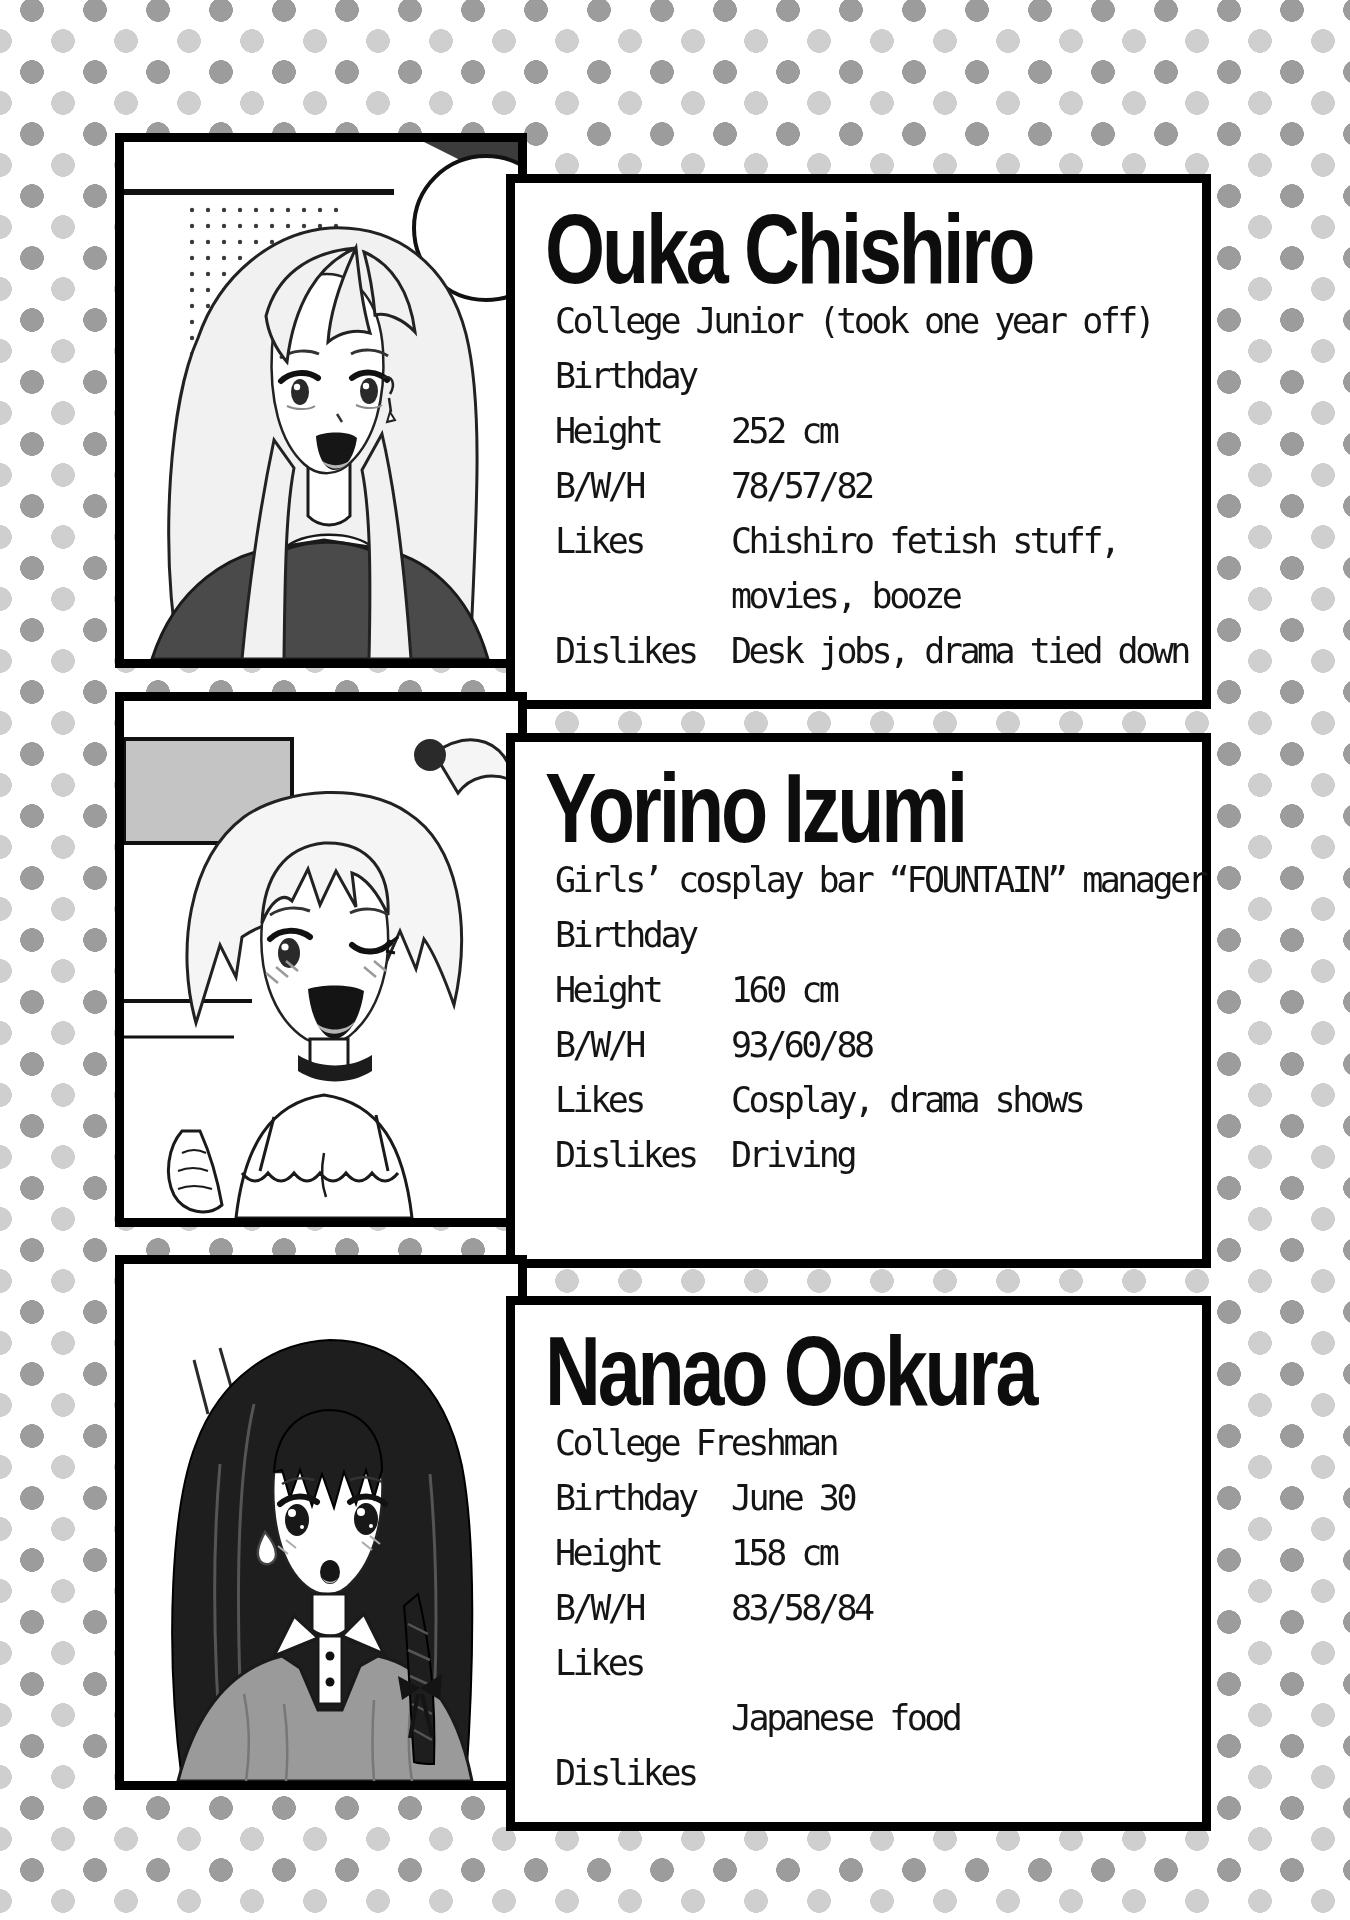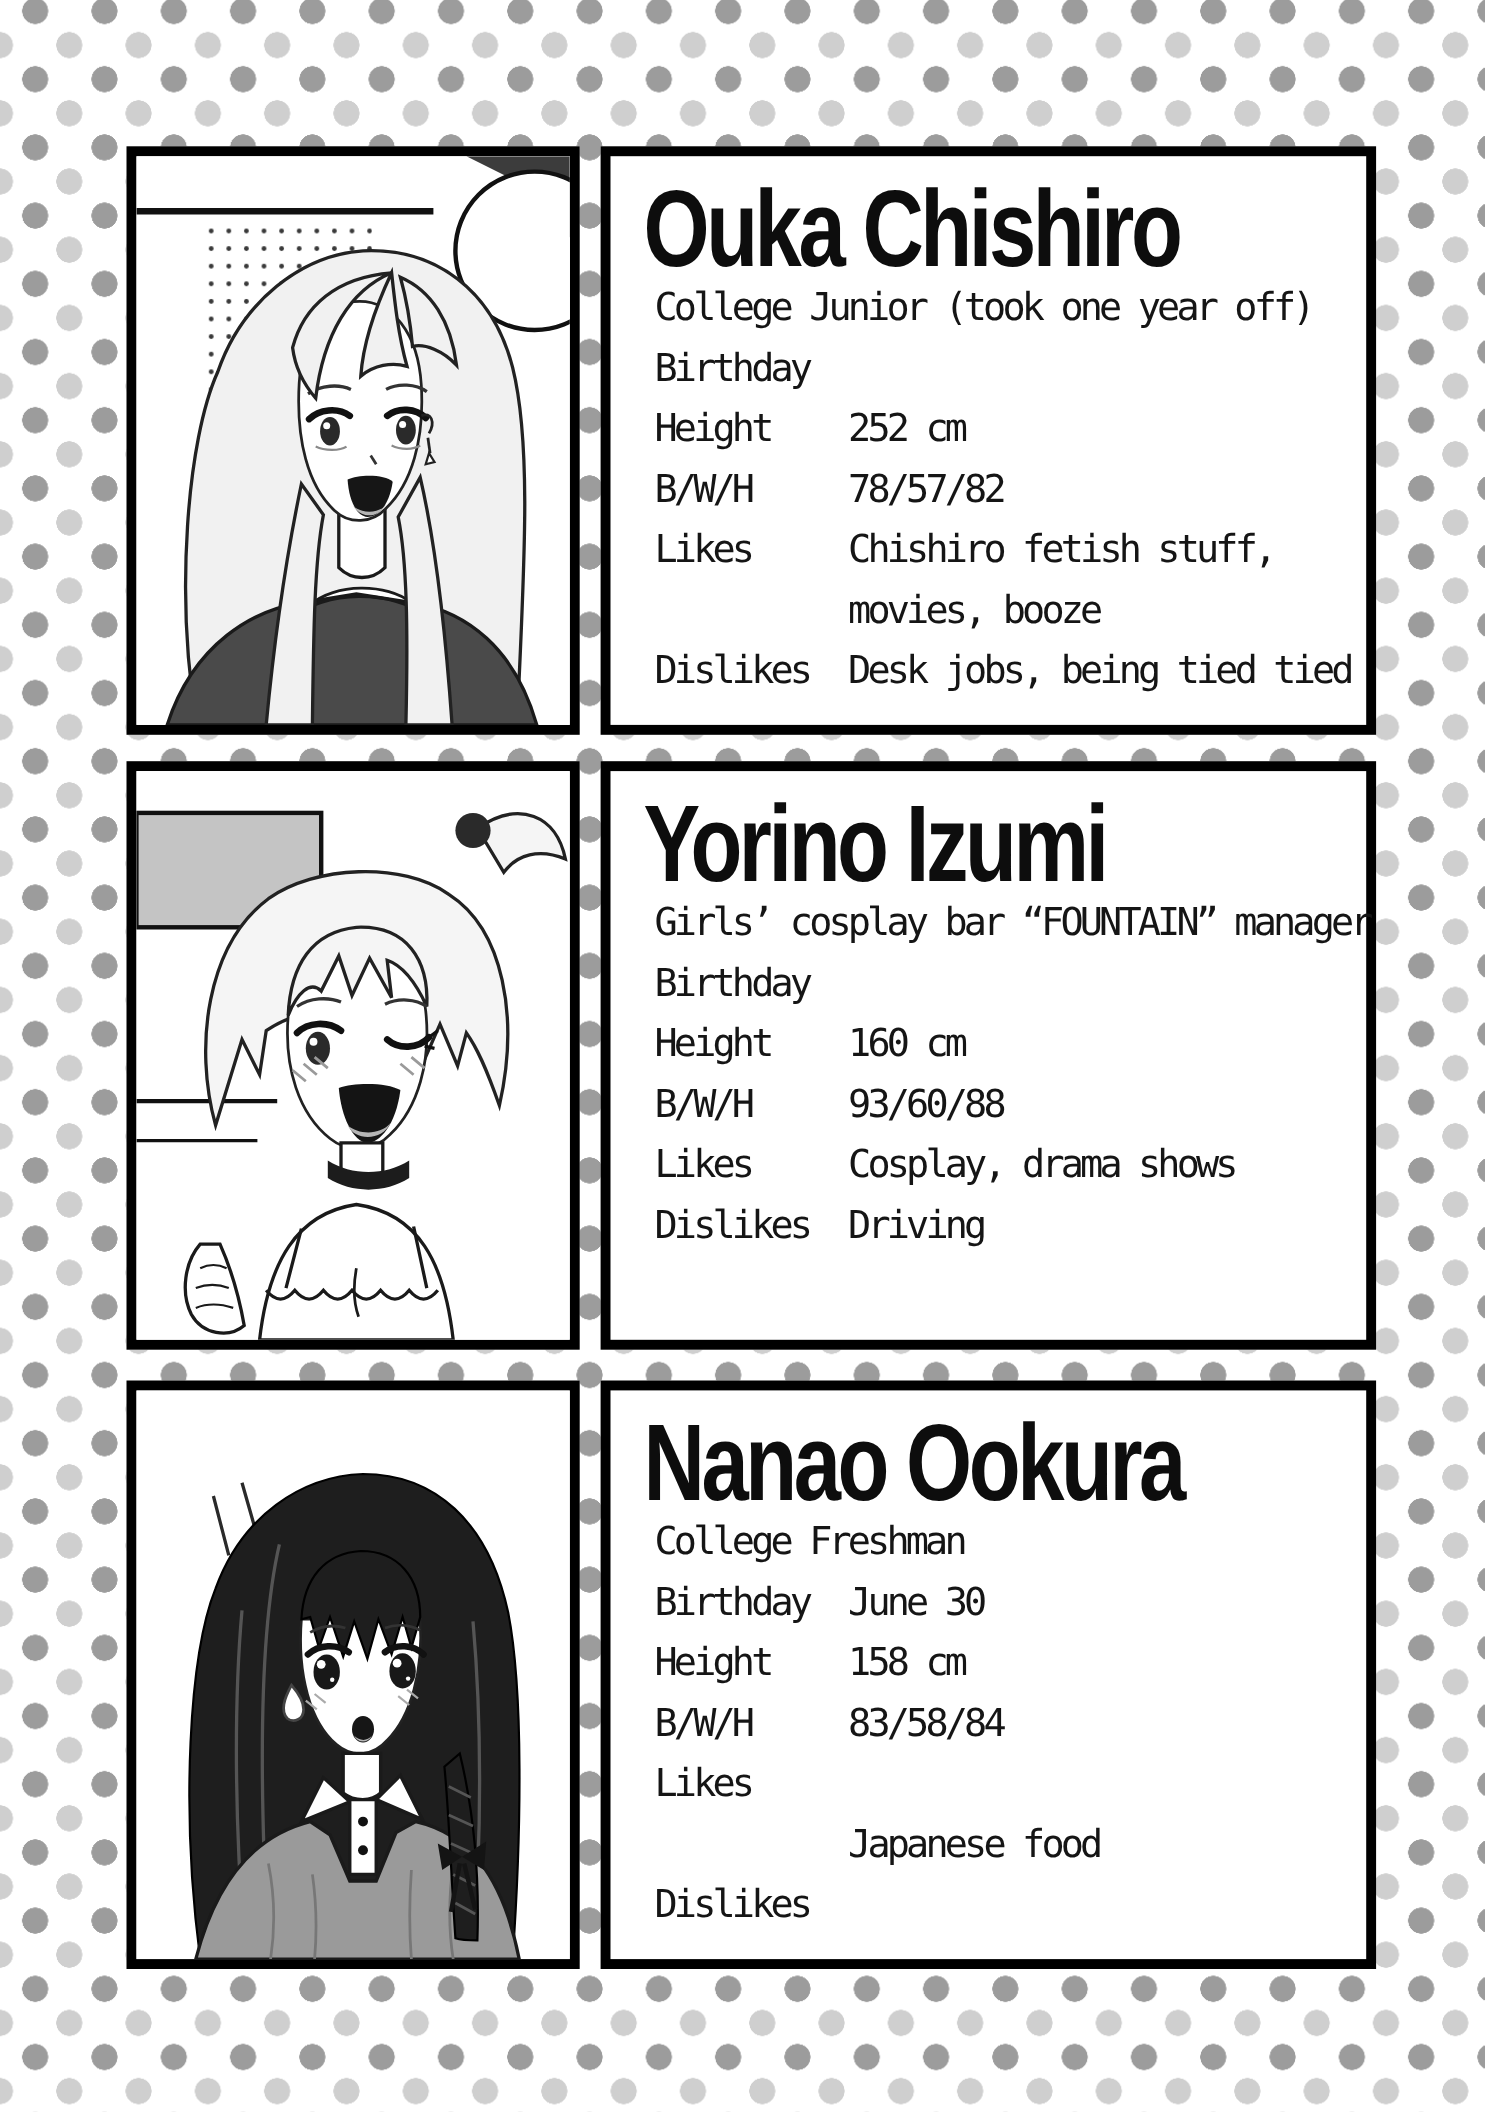--- a/index.html
+++ b/index.html
@@ -17,21 +17,21 @@
     font-family:"DejaVu Sans Mono", monospace;
     color:#111;
   }
   .card{
     position:absolute;
     background:#fff;
     border:9px solid #000;
     box-sizing:border-box;
   }
   .portrait-card{left:115px;width:412px;height:535px;}
-  .info-card{left:546px;width:705px;height:535px;}
+  .info-card{left:506px;width:705px;height:535px;margin-top:41px;}
   .r1{top:133px;} .r2{top:692px;} .r3{top:1255px;}
   .portrait-card svg{position:absolute;left:0;top:0;display:block;}
   .title{
     position:absolute;left:30px;top:12px;
     font-family:"Liberation Sans",sans-serif;
     font-weight:700;font-size:99px;line-height:1.1;
     letter-spacing:-4px;white-space:nowrap;
     transform:scaleX(0.78);transform-origin:0 0;
     color:#0d0d0d;
   }
@@ -121,21 +121,21 @@
       <div class="frow">
         <span class="flabel">Likes</span>
         <span class="fvalue">Chishiro fetish stuff,</span>
       </div>
       <div class="frow">
         <span class="flabel"></span>
         <span class="fvalue">movies, booze</span>
       </div>
       <div class="frow">
         <span class="flabel">Dislikes</span>
-        <span class="fvalue">Desk jobs, being tied tied</span>
+        <span class="fvalue">Desk jobs, drama tied down</span>
       </div>
     </div>
   </div>
 
   <div class="card portrait-card r2">
     <svg width="394" height="517" viewBox="0 0 394 517">
       <rect x="0" y="0" width="394" height="517" fill="#fff"></rect>
       <rect x="0" y="38" width="168" height="104" fill="#c4c4c4" stroke="#111" stroke-width="4"></rect>
       <line x1="0" y1="300" x2="128" y2="300" stroke="#111" stroke-width="4"></line>
       <line x1="0" y1="336" x2="110" y2="336" stroke="#111" stroke-width="3"></line>

